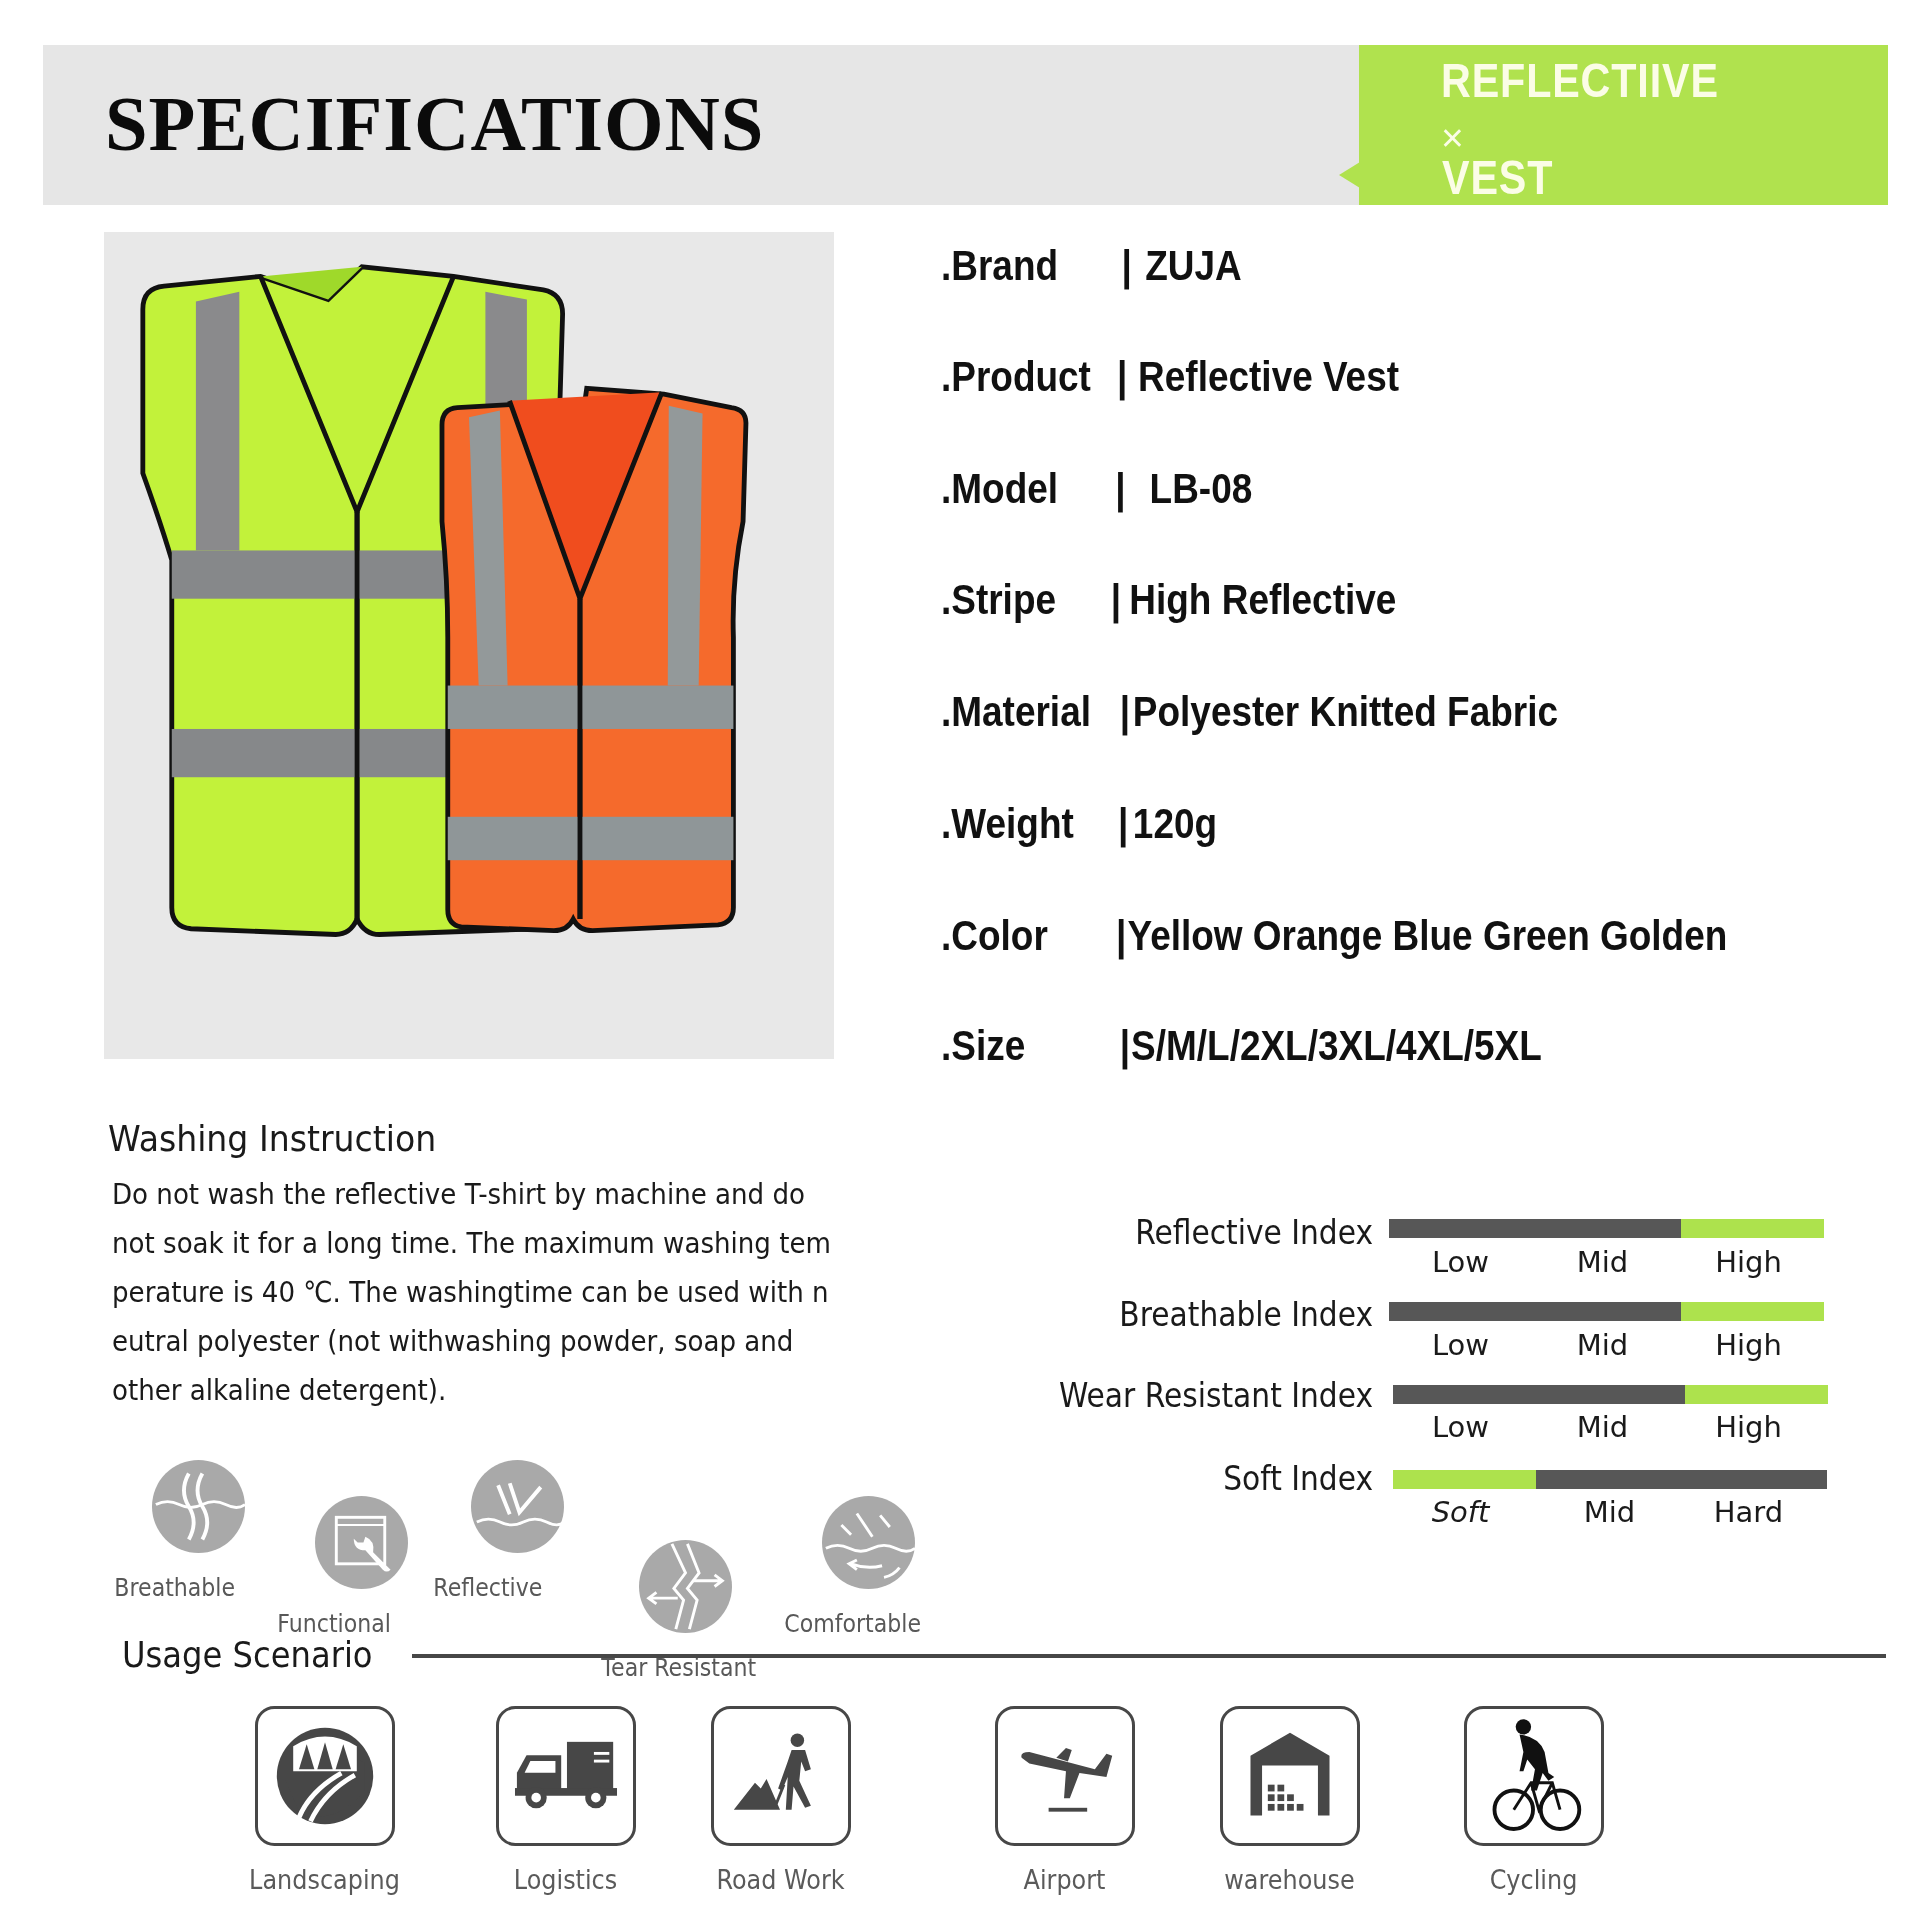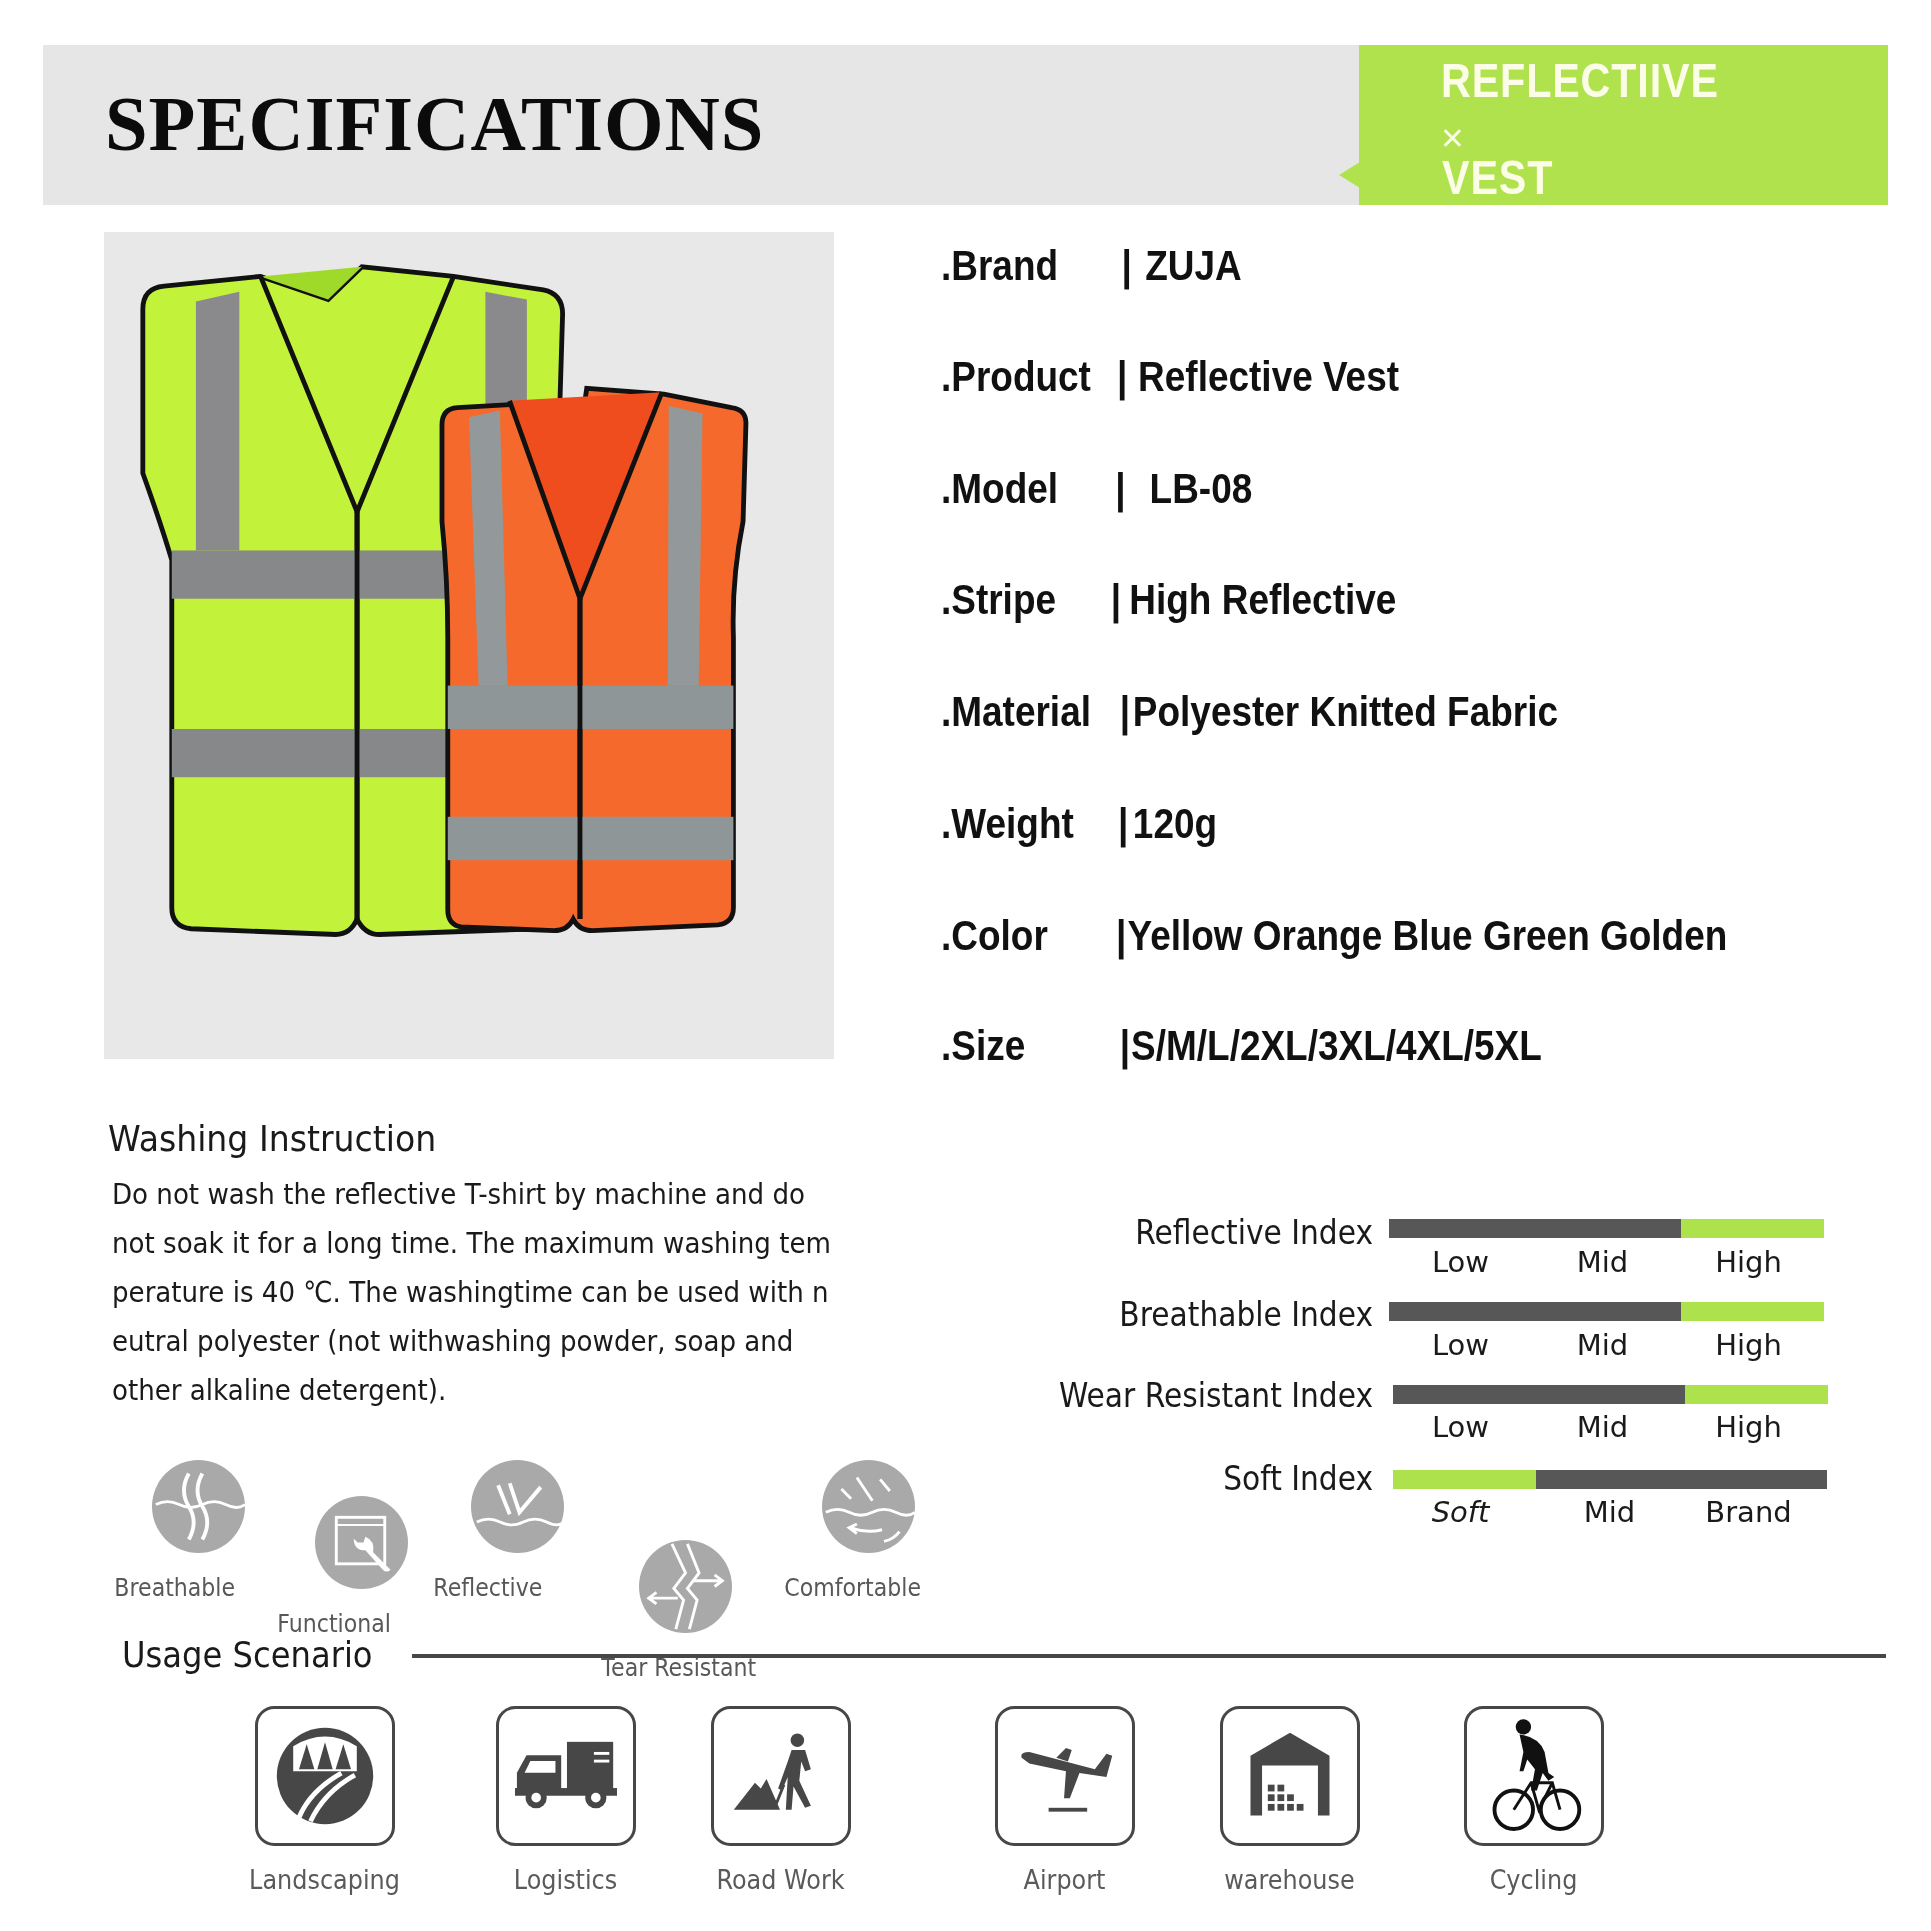--- a/index.html
+++ b/index.html
@@ -167,21 +167,21 @@
 </div>
 <div class="abs feature" style="left:594px; top:1540px;">
   <span class="feature-circle">
     <svg width="93" height="93" viewBox="0 0 96 96">
         <path d="M34 4 L48 34 L36 50 L46 62 L38 92 M50 4 L62 34 L50 50 L60 62 L52 92" stroke="#fff" stroke-width="3" fill="none"></path>
         <path d="M56 42 L84 42 M78 36 L86 42 L78 48 M40 60 L12 60 M18 54 L10 60 L18 66" stroke="#fff" stroke-width="3" fill="none"></path>
       </svg>
   </span>
   <span class="feature-label">Tear Resistant</span>
 </div>
-<div class="abs feature" style="left:777px; top:1460px;">
+<div class="abs feature" style="left:777px; top:1496px;">
   <span class="feature-circle">
     <svg width="93" height="93" viewBox="0 0 96 96">
         <path d="M20 30 L30 40 M36 18 L52 42 M60 20 L70 32" stroke="#fff" stroke-width="3" fill="none"></path>
         <path d="M4 54 Q16 48 28 54 T52 54 T76 54 T96 54" stroke="#fff" stroke-width="3" fill="none"></path>
         <path d="M62 72 Q46 76 30 70 M36 66 L28 70 L36 76 M80 74 Q74 82 64 84" stroke="#fff" stroke-width="3" fill="none"></path>
       </svg>
   </span>
   <span class="feature-label">Comfortable</span>
 </div>
 
@@ -208,21 +208,21 @@
 <div class="abs index-tick" style="left:1393px; top:1410px;">Low</div>
 <div class="abs index-tick" style="left:1535px; top:1410px;">Mid</div>
 <div class="abs index-tick" style="left:1681px; top:1410px;">High</div>
 
 <div class="abs index-label" style="left:987px; top:1459px;">Soft Index</div>
 <div class="abs index-bar" style="top:1470px; left:1393px;">
   <div class="index-fill" style="left:0; width:143px;"></div>
 </div>
 <div class="abs index-tick" style="left:1393px; top:1495px;font-style:italic;">Soft</div>
 <div class="abs index-tick" style="left:1542px; top:1495px;">Mid</div>
-<div class="abs index-tick" style="left:1681px; top:1495px;">Brand</div>
+<div class="abs index-tick" style="left:1681px; top:1495px;">Hard</div>
 
 <div class="abs usage-title">Usage Scenario</div>
 <div class="abs usage-rule"></div>
 
 <div class="abs usage-item" style="left:228px;">
   <div class="usage-box">
     <svg width="106" height="106" viewBox="0 0 110 110">
       <circle cx="55" cy="55" r="50" fill="#474747"></circle>
       <path d="M14 60 Q40 30 96 40 L96 70 Q70 104 30 96 Z" fill="#474747"></path>
       <path d="M12 56 Q50 40 98 50" stroke="#fff" stroke-width="0" fill="none"></path>

